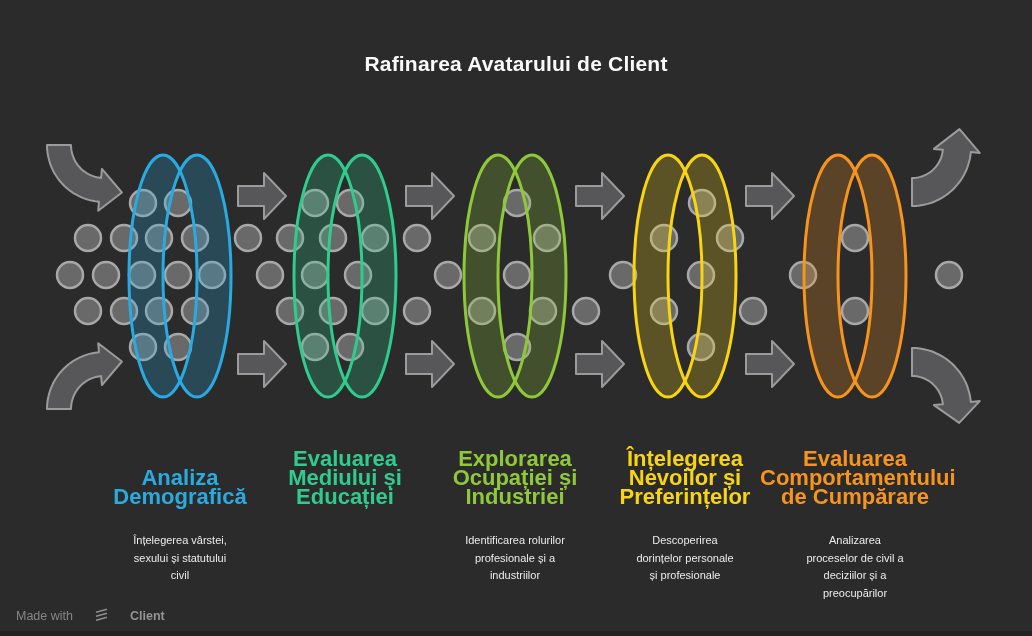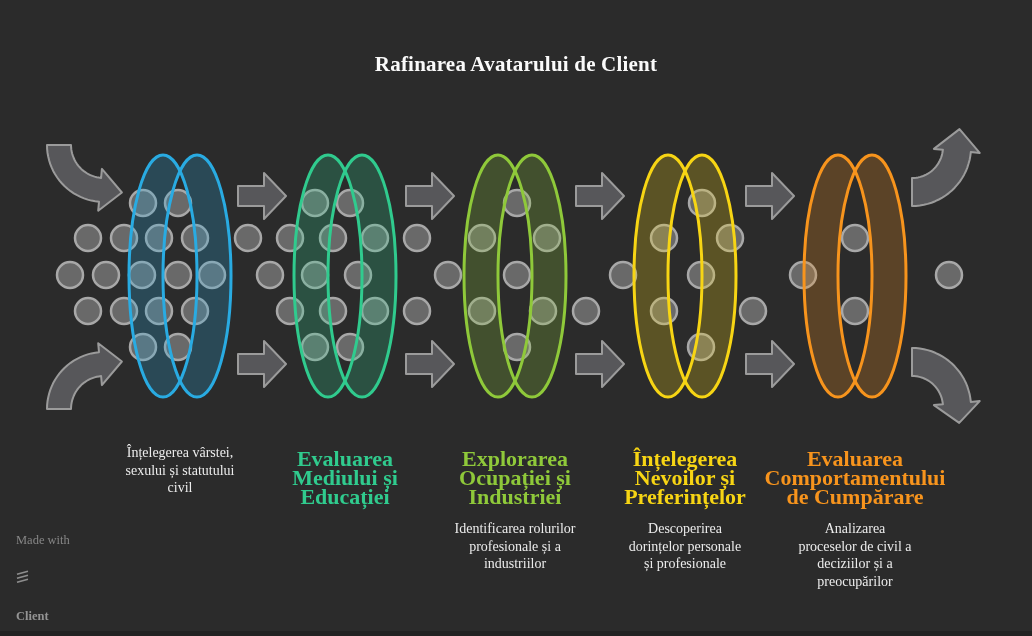--- a/index.html
+++ b/index.html
@@ -1,35 +1,35 @@
 <!DOCTYPE html>
 <html><head>
 <meta charset="utf-8">
 <style>
   html,body{margin:0;padding:0;background:#2B2B2B;}
   .canvas{
     position:relative;width:1032px;height:636px;background:#2B2B2B;
-    font-family:Liberation Serif, serif;overflow:hidden;
+    font-family:Liberation Sans, sans-serif;overflow:hidden;
   }
   .title{
     position:absolute;top:52px;left:0;width:100%;text-align:center;
     color:#FAFAFA;font-size:21px;font-weight:700;letter-spacing:.2px;margin:0;
   }
   .figure{position:absolute;left:0;top:0;}
   .stage-label{position:absolute;top:430px;width:190px;text-align:center;}
   .stage-heading{
     height:76px;display:flex;flex-direction:column;justify-content:flex-end;
     font-weight:700;font-size:22px;line-height:19px;white-space:pre-line;
   }
   .stage-desc{
-    margin-top:14px;color:#ECECEC;font-size:14px;line-height:17.5px;white-space:pre-line;
+    margin-top:26px;color:#ECECEC;font-size:11px;line-height:17.5px;white-space:pre-line;
   }
   .watermark{
-    position:absolute;left:16px;bottom:12px;display:flex;gap:22px;
-    color:#868686;font-size:12.5px;flex-direction:column;
+    position:absolute;left:16px;bottom:12px;display:flex;align-items:center;gap:22px;
+    color:#868686;font-size:12.5px;
   }
   .watermark .brand{color:#949494;font-weight:700;}
   .napkin-icon{display:inline-block;}
   .bottom-edge{position:absolute;left:0;right:0;bottom:0;height:5px;background:#222222;}
 </style>
 </head>
 <body>
 
 <div class="canvas">
 
@@ -113,20 +113,22 @@
       <path d="M 576 354 L 602 354 L 602 341 L 624 364 L 602 387 L 602 374 L 576 374 Z" fill="#57575A" stroke="#9B9B9B" stroke-width="2" stroke-linejoin="round"></path>
       <path d="M 746 186 L 772 186 L 772 173 L 794 196 L 772 219 L 772 206 L 746 206 Z" fill="#57575A" stroke="#9B9B9B" stroke-width="2" stroke-linejoin="round"></path>
       <path d="M 746 354 L 772 354 L 772 341 L 794 364 L 772 387 L 772 374 L 746 374 Z" fill="#57575A" stroke="#9B9B9B" stroke-width="2" stroke-linejoin="round"></path>
       <path d="M 47.0 145.0 L 47.1 148.8 L 47.5 152.7 L 48.2 156.5 L 49.1 160.2 L 50.2 163.9 L 51.6 167.4 L 53.2 170.9 L 55.1 174.3 L 57.2 177.5 L 59.5 180.6 L 62.0 183.5 L 64.7 186.3 L 67.5 188.8 L 70.6 191.2 L 73.8 193.3 L 77.1 195.2 L 80.5 196.9 L 84.1 198.4 L 87.7 199.6 L 91.4 200.6 L 95.2 201.3 L 99.0 201.8 L 98.2 210.7 L 121.9 192.5 L 101.9 168.9 L 101.1 177.9 L 98.9 177.6 L 96.7 177.2 L 94.6 176.6 L 92.5 175.9 L 90.4 175.1 L 88.4 174.1 L 86.5 173.0 L 84.6 171.7 L 82.9 170.4 L 81.2 168.9 L 79.7 167.3 L 78.2 165.6 L 76.9 163.8 L 75.7 162.0 L 74.6 160.0 L 73.7 158.0 L 72.9 155.9 L 72.2 153.8 L 71.7 151.6 L 71.3 149.4 L 71.1 147.2 L 71.0 145.0 Z" fill="#57575A" stroke="#9B9B9B" stroke-width="2" stroke-linejoin="round"></path>
       <path d="M 47.0 409.0 L 47.1 405.2 L 47.5 401.3 L 48.2 397.5 L 49.1 393.8 L 50.2 390.1 L 51.6 386.6 L 53.2 383.1 L 55.1 379.7 L 57.2 376.5 L 59.5 373.4 L 62.0 370.5 L 64.7 367.7 L 67.5 365.2 L 70.6 362.8 L 73.8 360.7 L 77.1 358.8 L 80.5 357.1 L 84.1 355.6 L 87.7 354.4 L 91.4 353.4 L 95.2 352.7 L 99.0 352.2 L 98.2 343.3 L 121.9 361.5 L 101.9 385.1 L 101.1 376.1 L 98.9 376.4 L 96.7 376.8 L 94.6 377.4 L 92.5 378.1 L 90.4 378.9 L 88.4 379.9 L 86.5 381.0 L 84.6 382.3 L 82.9 383.6 L 81.2 385.1 L 79.7 386.7 L 78.2 388.4 L 76.9 390.2 L 75.7 392.0 L 74.6 394.0 L 73.7 396.0 L 72.9 398.1 L 72.2 400.2 L 71.7 402.4 L 71.3 404.6 L 71.1 406.8 L 71.0 409.0 Z" fill="#57575A" stroke="#9B9B9B" stroke-width="2" stroke-linejoin="round"></path>
       <path d="M 912.0 206.0 L 916.0 205.9 L 919.9 205.5 L 923.9 204.8 L 927.7 203.9 L 931.5 202.7 L 935.2 201.2 L 938.8 199.5 L 942.3 197.6 L 945.6 195.5 L 948.8 193.1 L 951.9 190.5 L 954.7 187.7 L 957.3 184.7 L 959.8 181.6 L 962.0 178.3 L 964.0 174.9 L 965.8 171.3 L 967.3 167.6 L 968.5 163.8 L 969.6 160.0 L 970.3 156.1 L 970.8 152.1 L 979.7 152.9 L 959.5 129.1 L 933.9 148.9 L 942.9 149.7 L 942.6 151.8 L 942.2 153.8 L 941.7 155.9 L 941.0 157.8 L 940.2 159.8 L 939.3 161.6 L 938.3 163.4 L 937.1 165.2 L 935.8 166.8 L 934.4 168.4 L 932.9 169.9 L 931.4 171.2 L 929.7 172.5 L 927.9 173.6 L 926.1 174.6 L 924.2 175.5 L 922.3 176.3 L 920.3 176.9 L 918.2 177.4 L 916.2 177.7 L 914.1 177.9 L 912.0 178.0 Z" fill="#57575A" stroke="#9B9B9B" stroke-width="2" stroke-linejoin="round"></path>
       <path d="M 912.0 348.0 L 916.0 348.1 L 919.9 348.5 L 923.9 349.2 L 927.7 350.1 L 931.5 351.3 L 935.2 352.8 L 938.8 354.5 L 942.3 356.4 L 945.6 358.5 L 948.8 360.9 L 951.9 363.5 L 954.7 366.3 L 957.3 369.3 L 959.8 372.4 L 962.0 375.7 L 964.0 379.1 L 965.8 382.7 L 967.3 386.4 L 968.5 390.2 L 969.6 394.0 L 970.3 397.9 L 970.8 401.9 L 979.7 401.1 L 959.2 422.9 L 933.9 405.1 L 942.9 404.3 L 942.6 402.2 L 942.2 400.2 L 941.7 398.1 L 941.0 396.2 L 940.2 394.2 L 939.3 392.4 L 938.3 390.6 L 937.1 388.8 L 935.8 387.2 L 934.4 385.6 L 932.9 384.1 L 931.4 382.8 L 929.7 381.5 L 927.9 380.4 L 926.1 379.4 L 924.2 378.5 L 922.3 377.7 L 920.3 377.1 L 918.2 376.6 L 916.2 376.3 L 914.1 376.1 L 912.0 376.0 Z" fill="#57575A" stroke="#9B9B9B" stroke-width="2" stroke-linejoin="round"></path>
     </svg>
 
   <div class="stage-label" style="left: 85px;">
+    <div class="stage-heading" style="color: rgb(41, 171, 226);">Analiza
+Demografică</div>
     <div class="stage-desc">Înțelegerea vârstei,
 sexului și statutului
 civil</div>
   </div>
   <div class="stage-label" style="left: 250px;">
     <div class="stage-heading" style="color: rgb(48, 203, 142);">Evaluarea
 Mediului și
 Educației</div>
   </div>
   <div class="stage-label" style="left: 420px;">

